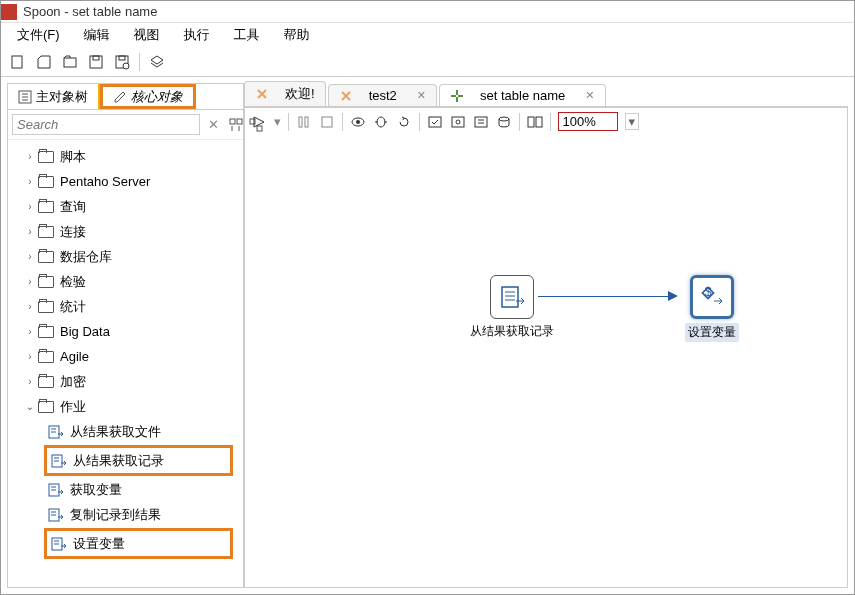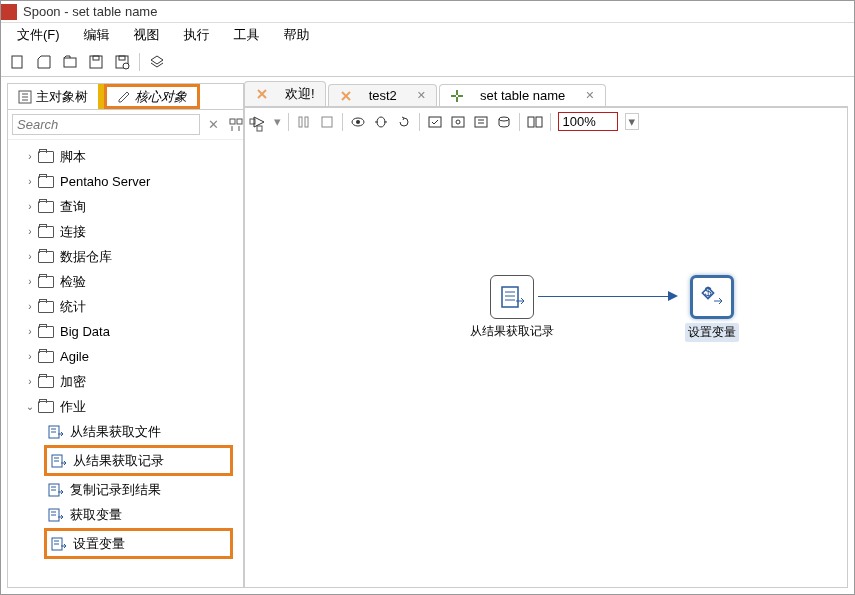--- a/index.html
+++ b/index.html
@@ -8,21 +8,21 @@
 .title-icon { width: 16px; height: 16px; background: #c0392b; display: inline-block; }
 .title-text { color: #333; }
 .menubar { height: 24px; display: flex; align-items: center; padding: 0 8px; gap: 8px; }
 .menu-item { padding: 2px 8px; cursor: pointer; }
 .toolbar { height: 30px; border-bottom: 1px solid #ccc; display: flex; align-items: center; padding: 0 8px; gap: 8px; }
 .tb-icon { width: 18px; height: 18px; display: inline-flex; align-items: center; justify-content: center; cursor: pointer; }
 .tb-sep { width: 1px; height: 18px; background: #ccc; }
 .main { display: flex; height: calc(100% - 76px); }
 .sidebar { width: 237px; border-right: 1px solid #ccc; display: flex; flex-direction: column; margin: 6px 0 6px 6px; border: 1px solid #ccc; }
 .tabs { height: 26px; display: flex; border-bottom: 1px solid #ccc; }
-.tab { padding: 4px 10px; border-right: 6px solid #eab308; display: flex; align-items: center; gap: 4px; cursor: pointer; }
+.tab { padding: 4px 10px; border-right: 2px solid #eab308; display: flex; align-items: center; gap: 4px; cursor: pointer; }
 .tab-icon { width: 14px; height: 14px; display: inline-block; }
 .searchrow { height: 30px; display: flex; align-items: center; padding: 2px 4px; gap: 4px; border-bottom: 1px solid #eee; }
 .search-input { flex: 1; border: 1px solid #ccc; padding: 2px 4px; color: #888; font-style: italic; }
 .search-x { color: #888; padding: 0 4px; cursor: pointer; }
 .search-btns { display: flex; gap: 2px; }
 .tree { flex: 1; overflow: auto; padding: 4px 0; }
 .tree-item { display: flex; align-items: center; height: 25px; cursor: pointer; }
 .expander { width: 16px; text-align: center; color: #666; font-size: 10px; }
 .folder-icon { width: 16px; height: 12px; border: 1px solid #555; border-radius: 1px; margin-right: 6px; position: relative; }
 .folder-icon::before { content: ""; position: absolute; top: -3px; left: 0; width: 6px; height: 3px; border: 1px solid #555; border-bottom: none; }
@@ -225,32 +225,32 @@
         </div>
         <div class="tree-item indent-2">
           <span class="leaf-icon">
             <svg width="16" height="14">
               <rect x="1" y="1" width="10" height="12" fill="none" stroke="#2b5a9c"></rect>
               <line x1="3" y1="4" x2="8" y2="4" stroke="#2b5a9c"></line>
               <line x1="3" y1="7" x2="8" y2="7" stroke="#2b5a9c"></line>
               <path d="M10 9 L15 9 L13 7 M15 9 L13 11" fill="none" stroke="#2b5a9c"></path>
             </svg>
           </span>
-          <span>复制记录到结果</span>
+          <span>获取变量</span>
         </div>
         <div class="tree-item indent-2">
           <span class="leaf-icon">
             <svg width="16" height="14">
               <rect x="1" y="1" width="10" height="12" fill="none" stroke="#2b5a9c"></rect>
               <line x1="3" y1="4" x2="8" y2="4" stroke="#2b5a9c"></line>
               <line x1="3" y1="7" x2="8" y2="7" stroke="#2b5a9c"></line>
               <path d="M10 9 L15 9 L13 7 M15 9 L13 11" fill="none" stroke="#2b5a9c"></path>
             </svg>
           </span>
-          <span>获取变量</span>
+          <span>复制记录到结果</span>
         </div>
         <div style="border: 3px solid rgb(230, 126, 34); margin: 1px 10px 1px 36px;">
           <div class="tree-item" style="padding-left: 4px;">
             <span class="leaf-icon">
               <svg width="16" height="14">
                 <rect x="1" y="1" width="10" height="12" fill="none" stroke="#2b5a9c"></rect>
                 <line x1="3" y1="4" x2="8" y2="4" stroke="#2b5a9c"></line>
                 <line x1="3" y1="7" x2="8" y2="7" stroke="#2b5a9c"></line>
                 <path d="M10 9 L15 9 L13 7 M15 9 L13 11" fill="none" stroke="#2b5a9c"></path>
               </svg>

